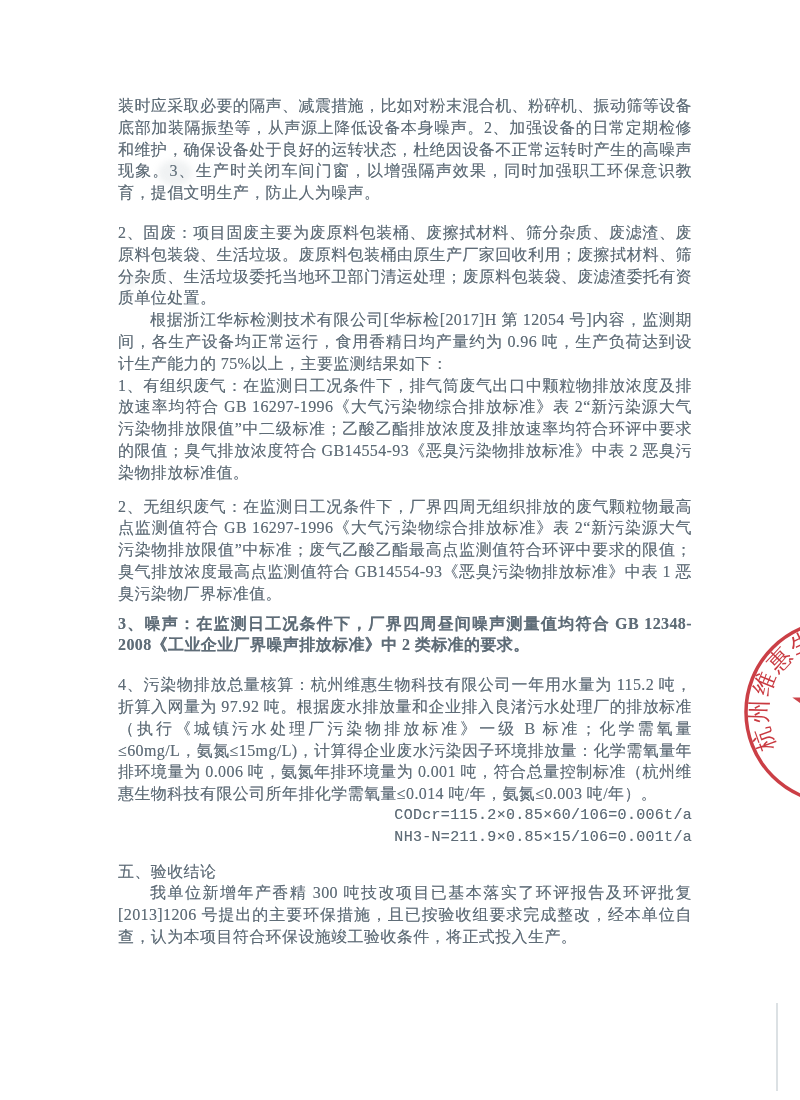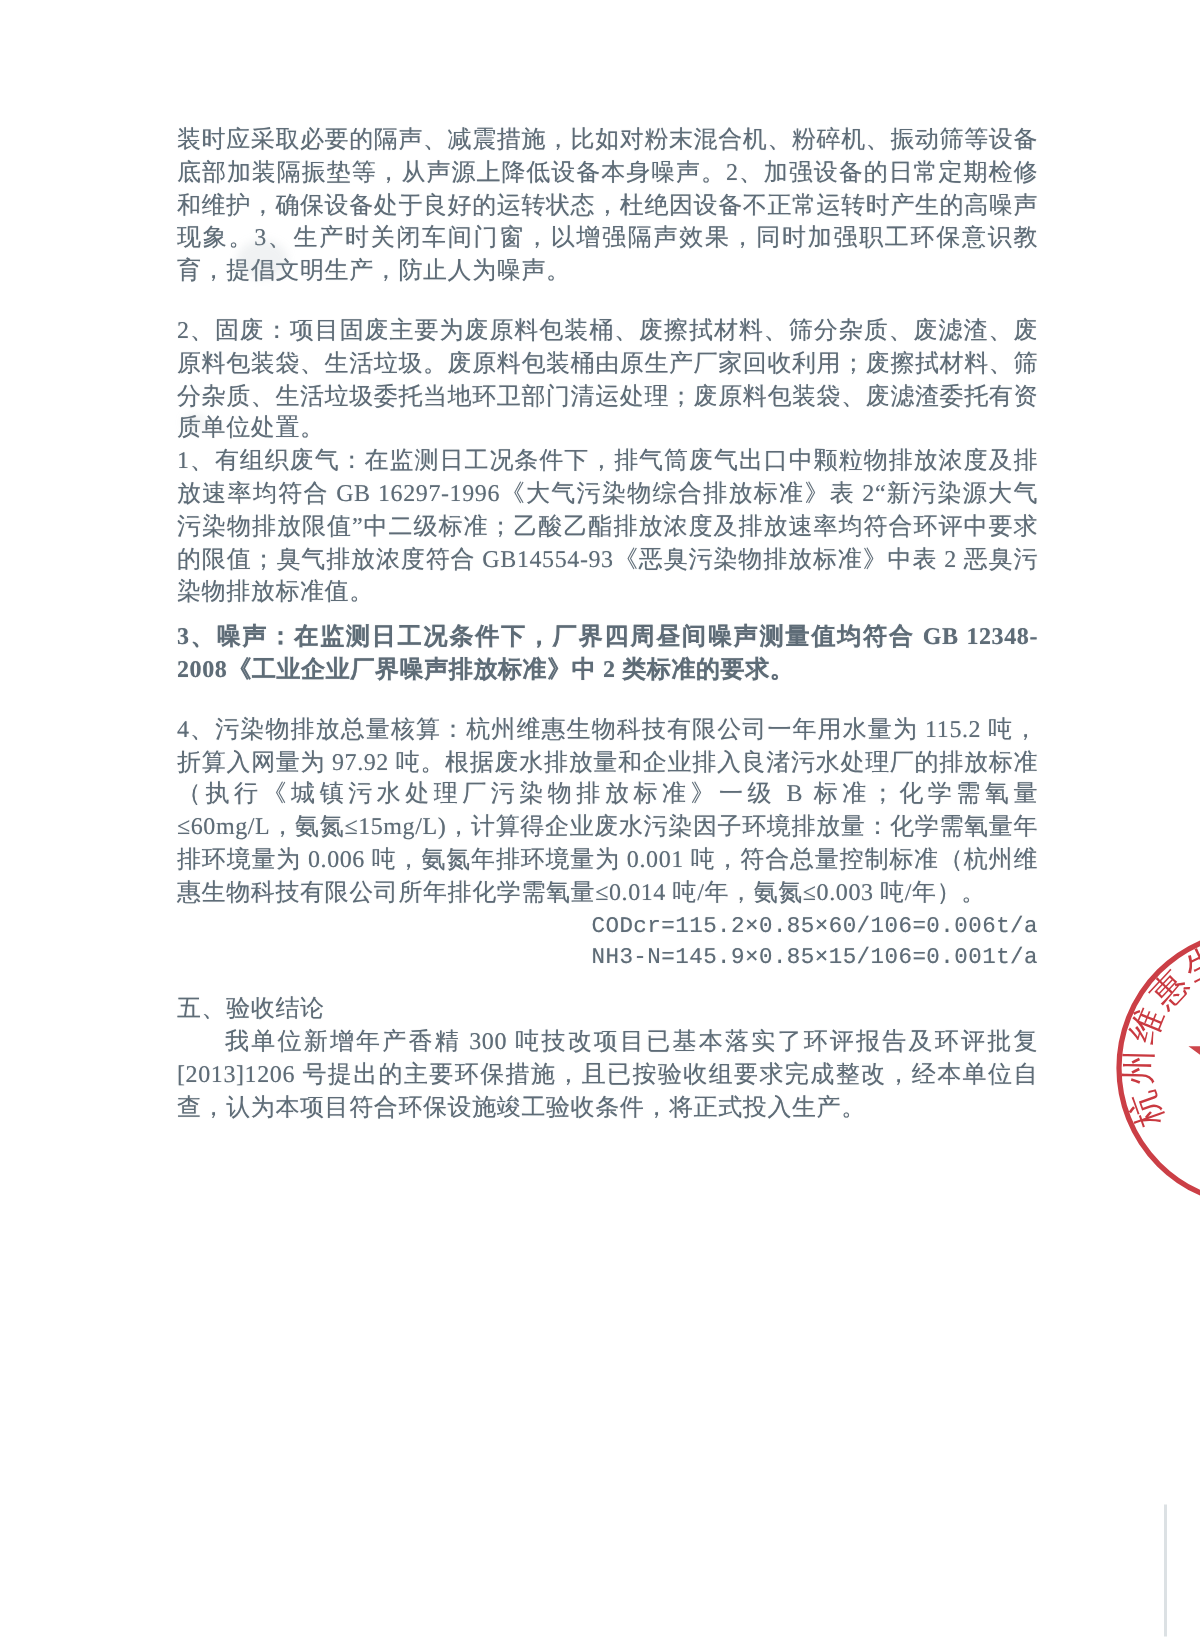--- a/index.html
+++ b/index.html
@@ -10,21 +10,21 @@
     overflow: hidden;
     background: #ffffff;
   }
   body {
     position: relative;
     font-family: "Liberation Serif", "DejaVu Serif", serif;
   }
   .doc-column {
     position: absolute;
     left: 118px;
-    top: 83px;
+    top: 95px;
     width: 574px;
     color: #5e6c77;
     font-size: 16px;
     line-height: 21.8px;
     letter-spacing: 0.4px;
     text-align: justify;
     text-shadow: 0 0 0.5px rgba(94,108,119,0.55);
   }
   .doc-column p { margin: 0; }
   .indent2 { text-indent: 2em; }
@@ -66,31 +66,33 @@
 </style>
 </head>
 <body>
 
 <div class="doc-column">
   <p>装时应采取必要的隔声、减震措施，比如对粉末混合机、粉碎机、振动筛等设备底部加装隔振垫等，从声源上降低设备本身噪声。2、加强设备的日常定期检修和维护，确保设备处于良好的运转状态，杜绝因设备不正常运转时产生的高噪声现象。3、生产时关闭车间门窗，以增强隔声效果，同时加强职工环保意识教育，提倡文明生产，防止人为噪声。</p>
 
   <p class="mt-para">2、固废：项目固废主要为废原料包装桶、废擦拭材料、筛分杂质、废滤渣、废原料包装袋、生活垃圾。废原料包装桶由原生产厂家回收利用；废擦拭材料、筛分杂质、生活垃圾委托当地环卫部门清运处理；废原料包装袋、废滤渣委托有资质单位处置。</p>
 
 
+  <p class="indent2">根据浙江华标检测技术有限公司[华标检[2017]H 第 12054 号]内容，监测期间，各生产设备均正常运行，食用香精日均产量约为 0.96 吨，生产负荷达到设计生产能力的 75%以上，主要监测结果如下：</p>
 
   <p>1、有组织废气：在监测日工况条件下，排气筒废气出口中颗粒物排放浓度及排放速率均符合 GB 16297-1996《大气污染物综合排放标准》表 2“新污染源大气污染物排放限值”中二级标准；乙酸乙酯排放浓度及排放速率均符合环评中要求的限值；臭气排放浓度符合 GB14554-93《恶臭污染物排放标准》中表 2 恶臭污染物排放标准值。</p>
 
+  <p class="mt-item2">2、无组织废气：在监测日工况条件下，厂界四周无组织排放的废气颗粒物最高点监测值符合 GB 16297-1996《大气污染物综合排放标准》表 2“新污染源大气污染物排放限值”中标准；废气乙酸乙酯最高点监测值符合环评中要求的限值；臭气排放浓度最高点监测值符合 GB14554-93《恶臭污染物排放标准》中表 1 恶臭污染物厂界标准值。</p>
 
   <p class="mt-item3">3、噪声：在监测日工况条件下，厂界四周昼间噪声测量值均符合 GB 12348-2008《工业企业厂界噪声排放标准》中 2 类标准的要求。</p>
 
   <p class="mt-item4">4、污染物排放总量核算：杭州维惠生物科技有限公司一年用水量为 115.2 吨，折算入网量为 97.92 吨。根据废水排放量和企业排入良渚污水处理厂的排放标准（执行《城镇污水处理厂污染物排放标准》一级 B 标准；化学需氧量≤60mg/L，氨氮≤15mg/L)，计算得企业废水污染因子环境排放量：化学需氧量年排环境量为 0.006 吨，氨氮年排环境量为 0.001 吨，符合总量控制标准（杭州维惠生物科技有限公司所年排化学需氧量≤0.014 吨/年，氨氮≤0.003 吨/年）。</p>
 
   <p class="formula">CODcr=115.2×0.85×60/106=0.006t/a</p>
 
-  <p class="formula">NH3-N=145.9×0.85×15/106=0.001t/a</p>
+  <p class="formula">NH3-N=211.9×0.85×15/106=0.001t/a</p>
 
   <p class="mt-concl">五、验收结论</p>
 
   <p class="indent2">我单位新增年产香精 300 吨技改项目已基本落实了环评报告及环评批复[2013]1206 号提出的主要环保措施，且已按验收组要求完成整改，经本单位自查，认为本项目符合环保设施竣工验收条件，将正式投入生产。</p>
 </div>
 
 <svg class="seal" width="200" height="200" viewBox="0 0 200 200" aria-hidden="true">
   <circle cx="100" cy="100" r="91" fill="none" stroke="#c4242c" stroke-width="3.5" opacity="0.88"></circle>
   <defs>
     <path id="sealTextPath" d="M 39.4 135 A 70 70 0 1 1 160.6 135" fill="none"></path>

